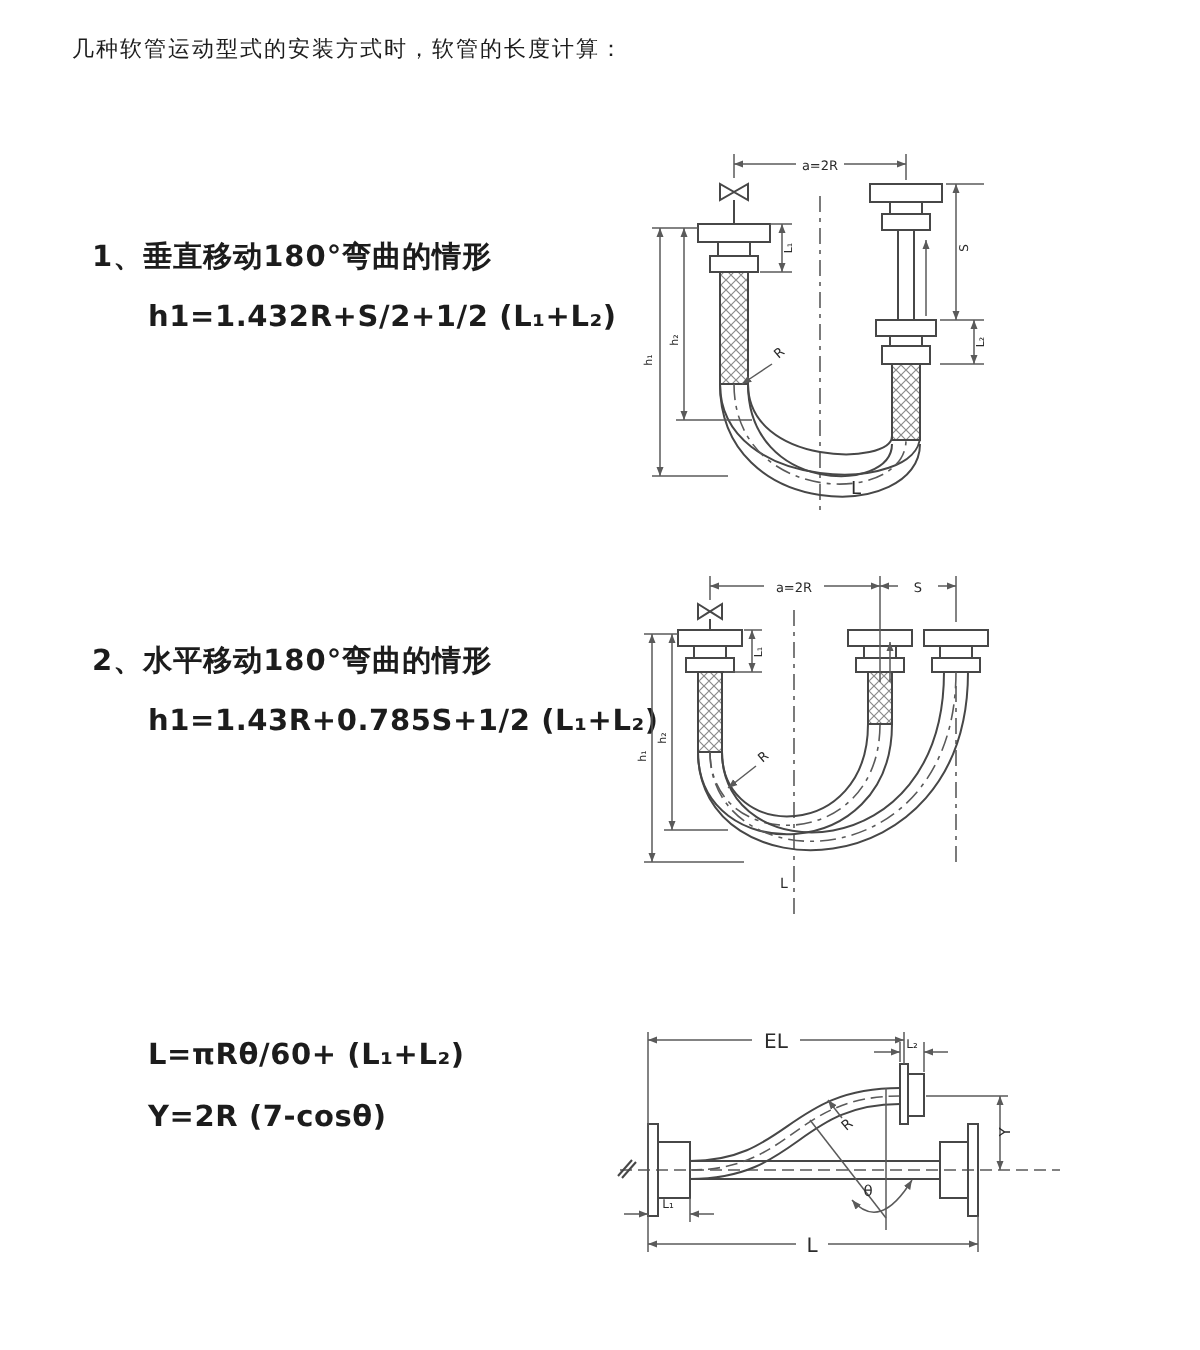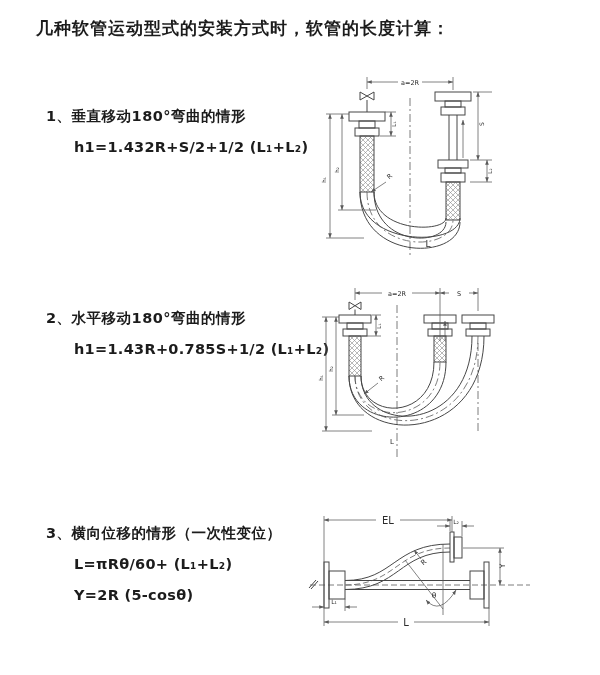--- a/index.html
+++ b/index.html
@@ -3,27 +3,27 @@
 <meta charset="utf-8">
 <style>
   html,body{margin:0;padding:0;}
   body{
     width:600px;height:675px;position:relative;background:#ffffff;
     font-family:"DejaVu Sans","Liberation Sans",sans-serif;
     color:#222;overflow:hidden;
   }
   .page-title{
     position:absolute;left:36px;top:17px;
-    font-size:17px;font-weight:bold;letter-spacing:1px;color:#1c1c1c;
+    font-size:11px;font-weight:normal;letter-spacing:1px;color:#1c1c1c;
   }
   .sec{position:absolute;left:46px;}
   .sec1{top:103px}
   .sec2{top:305px}
   .sec3{top:520px}
-  .heading{font-size:14.5px;font-weight:bold;letter-spacing:.5px;color:#1c1c1c;margin:4px 0 13px 0;}
+  .heading{font-size:14.5px;font-weight:bold;letter-spacing:.5px;color:#1c1c1c;margin:16px 0 13px 0;}
   .formula{font-size:14.5px;font-weight:bold;letter-spacing:.3px;color:#1c1c1c;margin:0 0 15px 28px;white-space:nowrap;}
   .diag{position:absolute;}
   #d1{left:318px;top:70px;}
   #d2{left:312px;top:283px;}
   #d3{left:302px;top:500px;}
   svg{display:block;}
   .obj{stroke:#474747;stroke-width:1;fill:none;}
   .dim{stroke:#5a5a5a;stroke-width:.75;fill:none;}
   .cl{stroke:#5a5a5a;stroke-width:.8;fill:none;stroke-dasharray:8 3 2 3;}
   .hcl{stroke-dasharray:6 3;}
@@ -38,23 +38,22 @@
   <div class="heading">1、垂直移动180°弯曲的情形</div>
   <div class="formula">h1=1.432R+S/2+1/2 (L₁+L₂)</div>
 </section>
 
 <section class="sec sec2">
   <div class="heading">2、水平移动180°弯曲的情形</div>
   <div class="formula">h1=1.43R+0.785S+1/2 (L₁+L₂)</div>
 </section>
 
 <section class="sec sec3">
-  <div class="heading">3、横向位移的情形（一次性变位）</div>
   <div class="formula">L=πRθ/60+ (L₁+L₂)</div>
-  <div class="formula">Y=2R (5-cosθ)</div>
+  <div class="formula">Y=2R (7-cosθ)</div>
 </section>
 
 <svg id="d1" class="diag" width="185" height="192" viewBox="0 0 185 192">
   <defs>
     <marker id="ar1" viewBox="0 0 10 10" refX="9" refY="5" markerWidth="7" markerHeight="7" orient="auto-start-reverse">
       <path d="M0,1.5 L9,5 L0,8.5 z" fill="#5a5a5a"></path>
     </marker>
     <pattern id="xh1" width="5" height="5" patternUnits="userSpaceOnUse">
       <path d="M0,5 L5,0 M0,0 L5,5" stroke="#8a8a8a" stroke-width="0.6"></path>
     </pattern>

